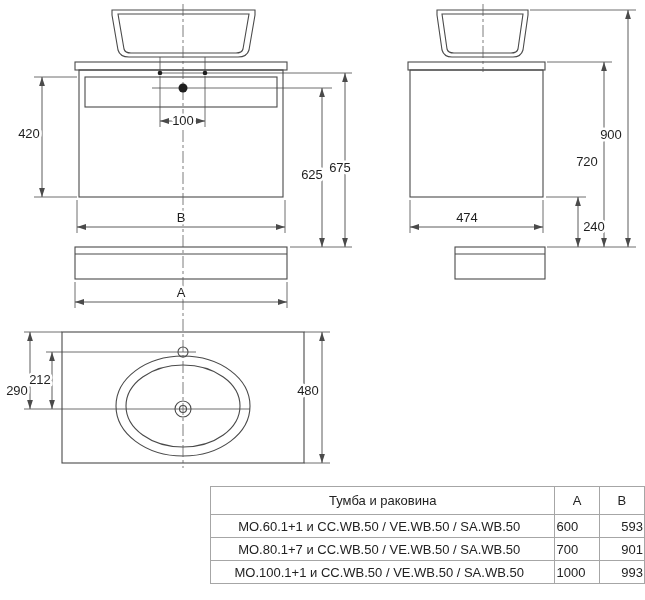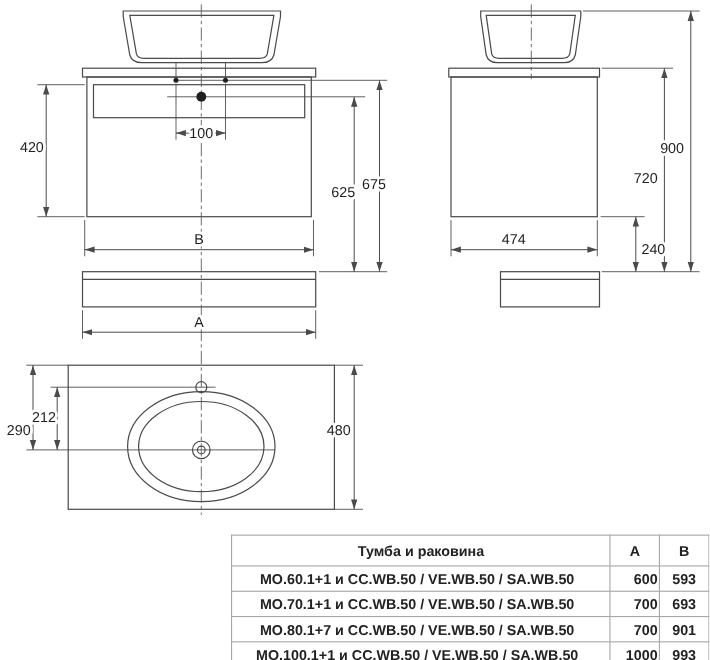--- a/index.html
+++ b/index.html
@@ -7,27 +7,27 @@
   svg{position:absolute;left:0;top:0;}
   .ln{stroke:#4a4a4a;stroke-width:1.1;fill:none;}
   .thin{stroke:#4a4a4a;stroke-width:0.8;fill:none;}
   .dim{stroke:#4a4a4a;stroke-width:0.9;fill:none;}
   .cl{stroke:#5a5a5a;stroke-width:0.8;fill:none;stroke-dasharray:12 3 3 3;}
   .dot{fill:#1f1f1f;stroke:none;}
   .dim-label{font-family:"Liberation Sans",sans-serif;font-size:13px;fill:#1f1f1f;
              stroke:#fff;stroke-width:5;paint-order:stroke;stroke-linejoin:round;text-anchor:middle;}
   .size-table{position:absolute;left:210px;top:486px;border-collapse:collapse;
               font-family:"Liberation Sans",sans-serif;font-size:13px;color:#222;}
-  .size-table th,.size-table td{border:1px solid #a6a6a6;font-weight:bold;background:#fff;}
+  .size-table th,.size-table td{border:1px solid #a6a6a6;font-weight:normal;background:#fff;}
   .size-table th{height:25px;text-align:center;}
   .size-table td{height:20px;}
   .col-name{width:346px;}
   td.col-name{text-align:center;padding-right:8px;}
-  .col-a{width:42px;text-align:right;}
-  .col-b{width:43px;text-align:center;}
+  .col-a{width:42px;text-align:left;}
+  .col-b{width:43px;text-align:right;}
 </style>
 </head>
 <body>
 
 <div id="stage">
 
   <svg width="645" height="480" viewBox="0 0 645 480">
     <defs>
       <marker id="arr" viewBox="0 0 10 8" refX="10" refY="4" markerWidth="10" markerHeight="8" orient="auto-start-reverse" markerUnits="strokeWidth">
         <path d="M0,0.8 L10,4 L0,7.2 Z" fill="#4a4a4a"></path>
@@ -149,25 +149,20 @@
         <th class="col-b">B</th>
       </tr>
     </thead>
     <tbody>
       <tr>
         <td class="col-name">MO.60.1+1 и CC.WB.50 / VE.WB.50 / SA.WB.50</td>
         <td class="col-a">600</td>
         <td class="col-b">593</td>
       </tr>
       <tr>
-        <td class="col-name">MO.70.1+1 и CC.WB.50 / VE.WB.50 / SA.WB.50</td>
-        <td class="col-a">700</td>
-        <td class="col-b">693</td>
-      </tr>
-      <tr>
         <td class="col-name">MO.80.1+7 и CC.WB.50 / VE.WB.50 / SA.WB.50</td>
         <td class="col-a">700</td>
         <td class="col-b">901</td>
       </tr>
       <tr>
         <td class="col-name">MO.100.1+1 и CC.WB.50 / VE.WB.50 / SA.WB.50</td>
         <td class="col-a">1000</td>
         <td class="col-b">993</td>
       </tr>
     </tbody>

